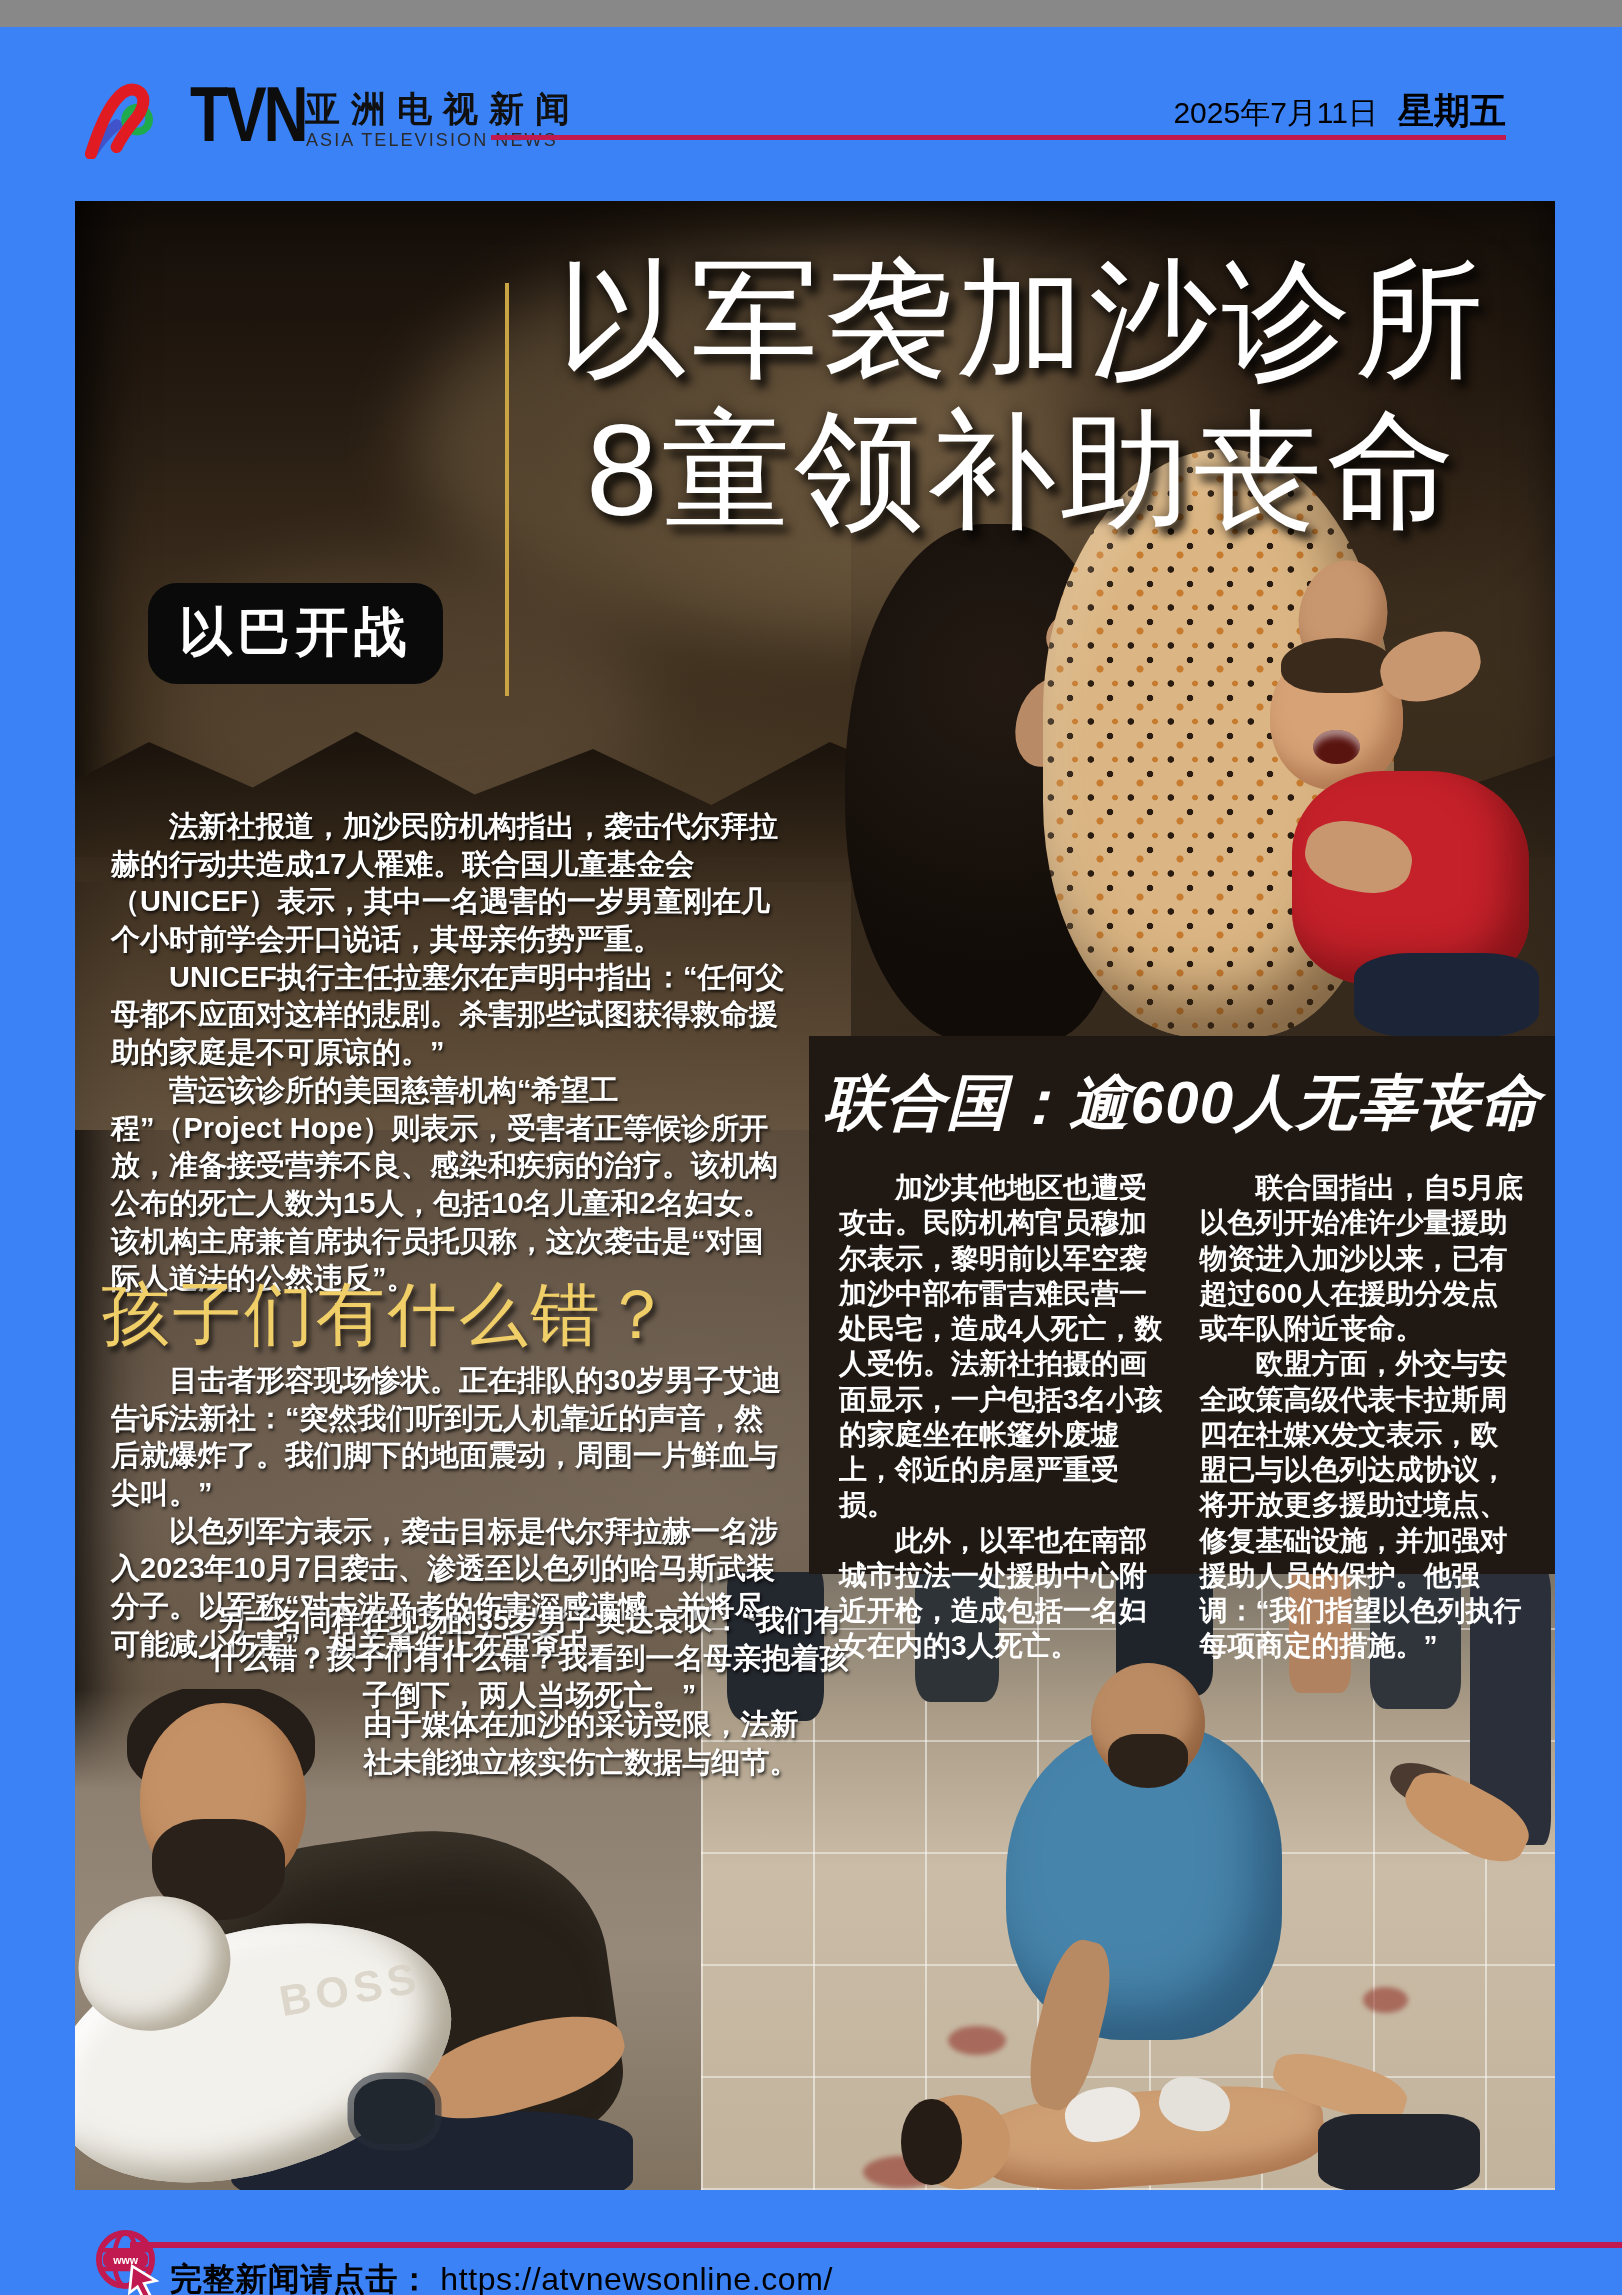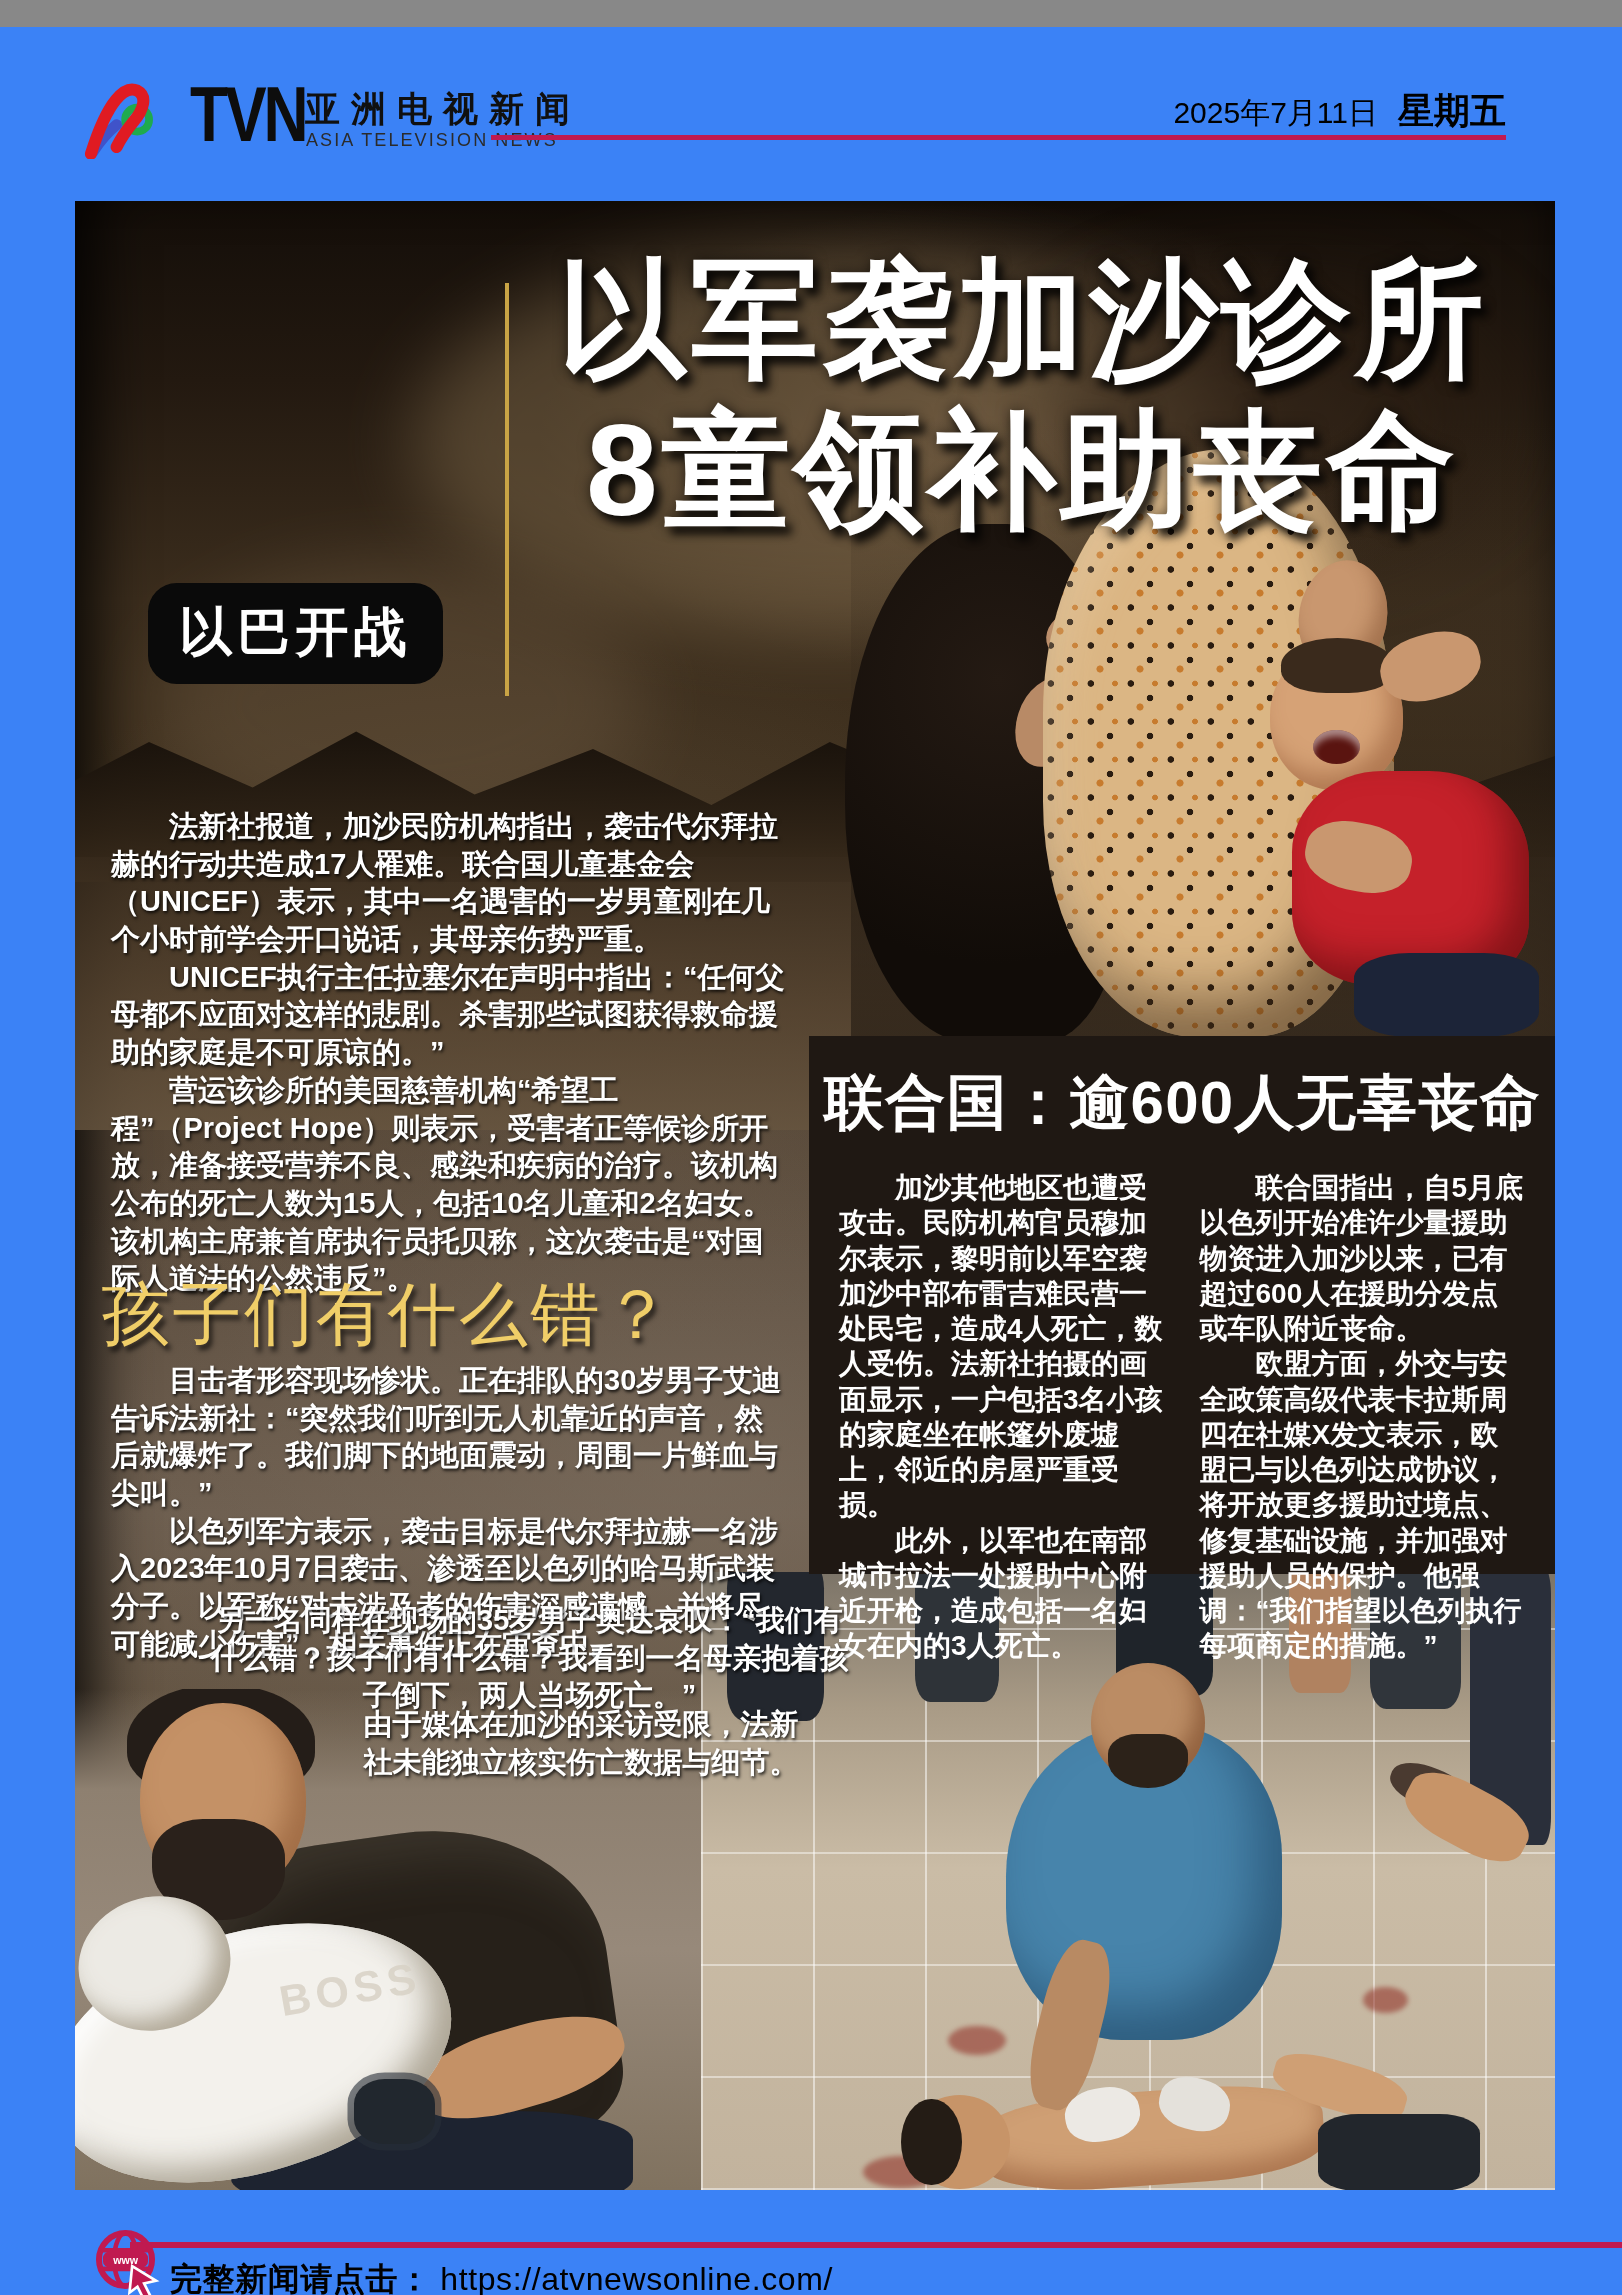--- a/index.html
+++ b/index.html
@@ -65,21 +65,21 @@
   .child-head::after{content:"";position:absolute;left:32%;top:58%;width:47px;height:34px;
     background:#5a1410;border-radius:50%;box-shadow:inset 0 6.5px 7.8px rgba(255,255,255,.5);}
   .child-shirt{left:441px;top:354px;width:237px;height:214px;background:#c5212a;
     border-radius:38% 42% 30% 34%;box-shadow:inset -19.5px -23px 39px rgba(90,10,12,.6);}
   .m-hand1{left:529px;top:217px;width:101px;height:65px;background:#c9976f;border-radius:45%;transform:rotate(-15deg);}
   .m-hand2{left:454px;top:406px;width:107px;height:68px;background:#c9976f;border-radius:45%;transform:rotate(12deg);}
   .child-shorts{left:503px;top:536px;width:185px;height:84px;background:#1c2438;border-radius:30%;}
 
   
   .unbox{left:734px;top:835px;width:747px;height:538px;background:#1f1813;z-index:20;}
-  .unbox-title{margin-top:27px;text-align:center;font-size:60px;font-weight:900;color:#fff;letter-spacing:1.3px;}
+  .unbox-title{margin-top:27px;text-align:center;font-size:60px;font-weight:900;color:#fff;letter-spacing:1.3px;font-style:italic;}
   .unbox-cols{display:flex;gap:34px;padding:0 30px;margin-top:26px;}
   .unbox-cols .col{flex:1;}
   .unbox-cols p{margin:0;font-size:28px;line-height:1.26;font-weight:700;color:#fff;text-indent:2em;}
 
   
   .photo-br{left:626px;top:1371px;width:854px;height:618px;overflow:hidden;z-index:10;
     background:
       repeating-linear-gradient(90deg,rgba(255,255,255,.5) 0 1.9px,transparent 1.9px 112px),
       repeating-linear-gradient(0deg,rgba(255,255,255,.45) 0 1.9px,transparent 1.9px 112px),
       linear-gradient(180deg,#7c7468 0%,#a99b86 22%,#cabca6 48%,#c2b39d 100%);}
@@ -133,21 +133,21 @@
     transform:rotate(-14deg);box-shadow:inset -11.7px -13px 23px rgba(160,150,130,.8);}
   .watch{left:279px;top:390px;width:81px;height:65px;background:#21272e;border-radius:38%;
     box-shadow:0 0 0 6.5px rgba(40,46,56,.6);}
   .legs-dark{left:156px;top:422px;width:402px;height:97px;background:#1d2330;border-radius:30%;}
 
   
   .intro{left:44px;top:78px;width:390px;font-size:31px;line-height:1.2;font-weight:800;color:#fff;
     text-indent:2em;z-index:30;text-shadow:1.9px 2.6px 3.9px rgba(0,0,0,.9);}
   .divider{left:430px;top:82px;width:3.9px;height:413px;background:#C9A445;z-index:30;}
   .headline{left:415px;top:43px;width:1065px;text-align:center;z-index:30;color:#fff;
-    font-size:129px;line-height:1.17;font-weight:700;letter-spacing:3.9px;
+    font-size:129px;line-height:1.17;font-weight:400;letter-spacing:3.9px;
     text-shadow:6.5px 7.8px 9px rgba(0,0,0,.8), 0 0 14.3px rgba(0,0,0,.55);}
   .badge{left:73px;top:382px;background:#0a0a0a;border-radius:28.6px;padding:14.3px 31px;
     font-size:53px;font-weight:900;letter-spacing:5.2px;color:#fff;z-index:30;}
   .bodytext{z-index:30;color:#fff;font-size:29px;line-height:1.3;font-weight:700;
     text-shadow:1.3px 1.9px 3.2px rgba(0,0,0,.85);}
   .bodytext p{margin:0;text-indent:2em;}
   .body1{left:36px;top:607px;width:678px;}
   .subhead{left:26px;top:1068px;font-size:69px;font-weight:400;color:#F0CE68;letter-spacing:2.6px;
     z-index:30;text-shadow:3.2px 4.5px 5.8px rgba(0,0,0,.65);}
   .body2{left:36px;top:1161px;width:678px;}

